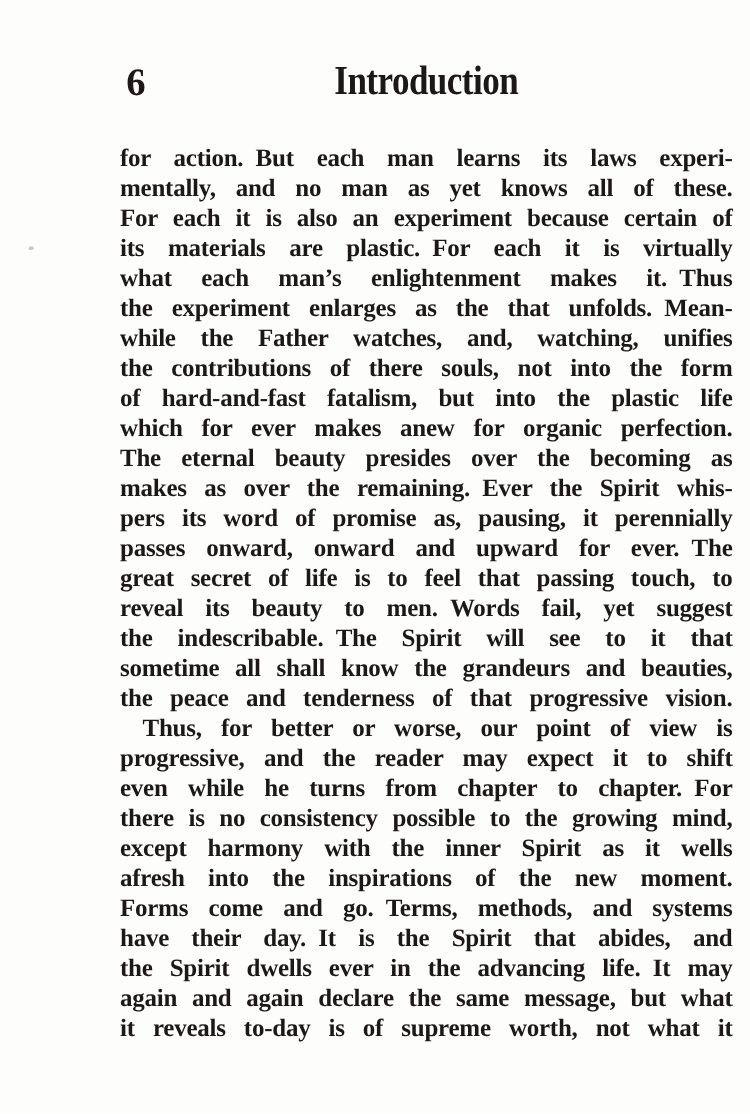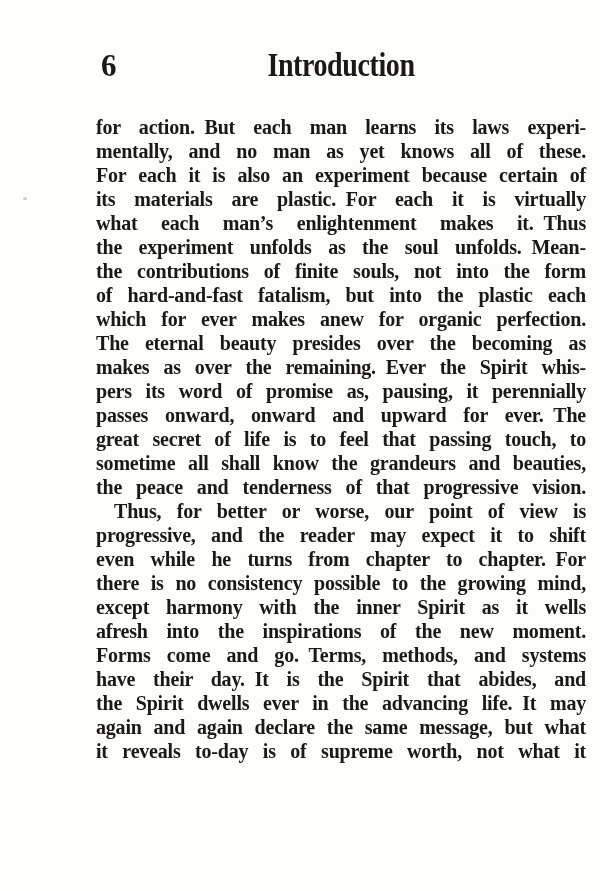--- a/index.html
+++ b/index.html
@@ -90,29 +90,32 @@
     </div>
 
     <div class="body-text">
 
       <div class="paragraph">
         <div class="line">for action. But each man learns its laws experi-</div>
         <div class="line">mentally, and no man as yet knows all of these.</div>
         <div class="line">For each it is also an experiment because certain of</div>
         <div class="line">its materials are plastic. For each it is virtually</div>
         <div class="line">what each man’s enlightenment makes it. Thus</div>
-        <div class="line">the experiment unfolds as the soul unfolds. Mean-</div>
-        <div class="line">the contributions of finite souls, not into the form</div>
-        <div class="line">of hard-and-fast fatalism, but into the plastic each</div>
+        <div class="line">the experiment enlarges as the that unfolds. Mean-</div>
+        <div class="line">while the Father watches, and, watching, unifies</div>
+        <div class="line">the contributions of there souls, not into the form</div>
+        <div class="line">of hard-and-fast fatalism, but into the plastic life</div>
         <div class="line">which for ever makes anew for organic perfection.</div>
         <div class="line">The eternal beauty presides over the becoming as</div>
         <div class="line">makes as over the remaining. Ever the Spirit whis-</div>
         <div class="line">pers its word of promise as, pausing, it perennially</div>
         <div class="line">passes onward, onward and upward for ever. The</div>
         <div class="line">great secret of life is to feel that passing touch, to</div>
+        <div class="line">reveal its beauty to men. Words fail, yet suggest</div>
+        <div class="line">the indescribable. The Spirit will see to it that</div>
         <div class="line">sometime all shall know the grandeurs and beauties,</div>
         <div class="line">the peace and tenderness of that progressive vision.</div>
       </div>
 
       <div class="paragraph">
         <div class="line indented">Thus, for better or worse, our point of view is</div>
         <div class="line">progressive, and the reader may expect it to shift</div>
         <div class="line">even while he turns from chapter to chapter. For</div>
         <div class="line">there is no consistency possible to the growing mind,</div>
         <div class="line">except harmony with the inner Spirit as it wells</div>

